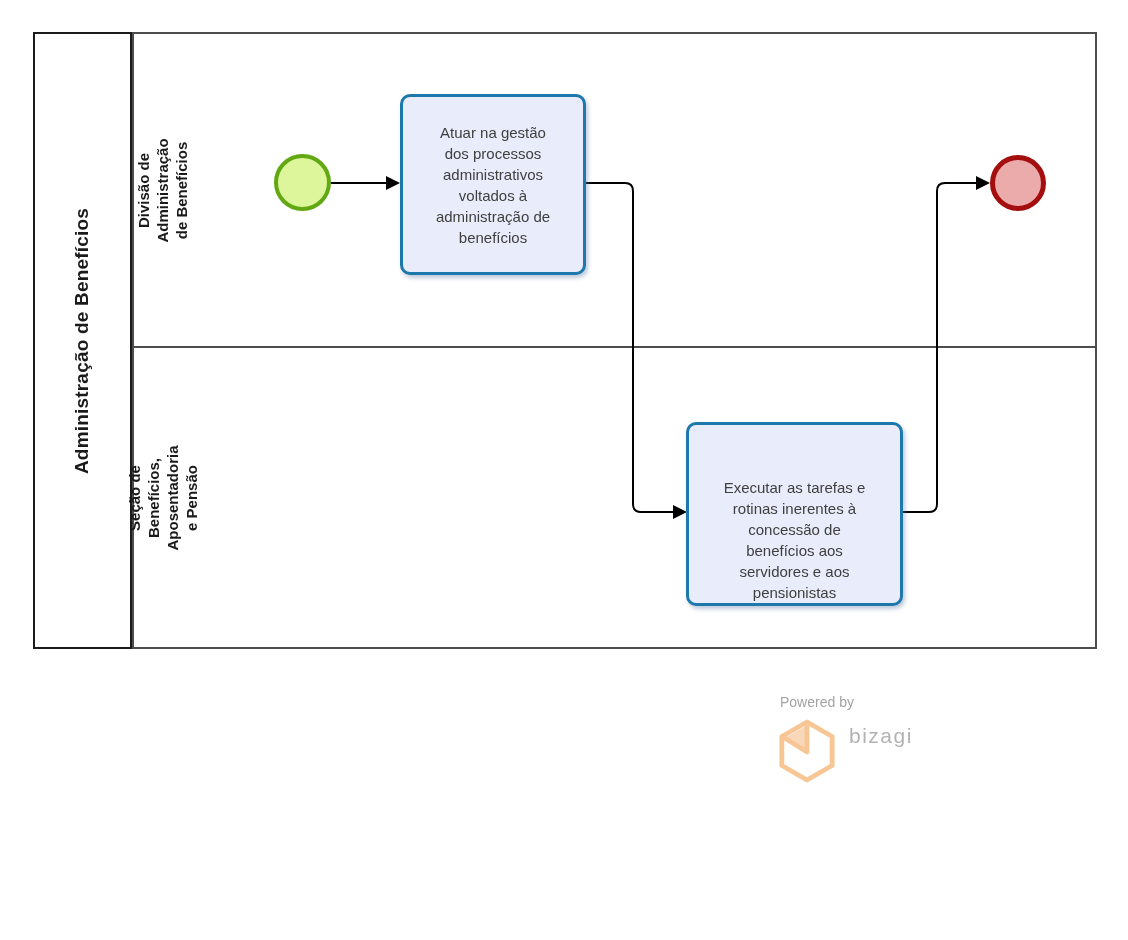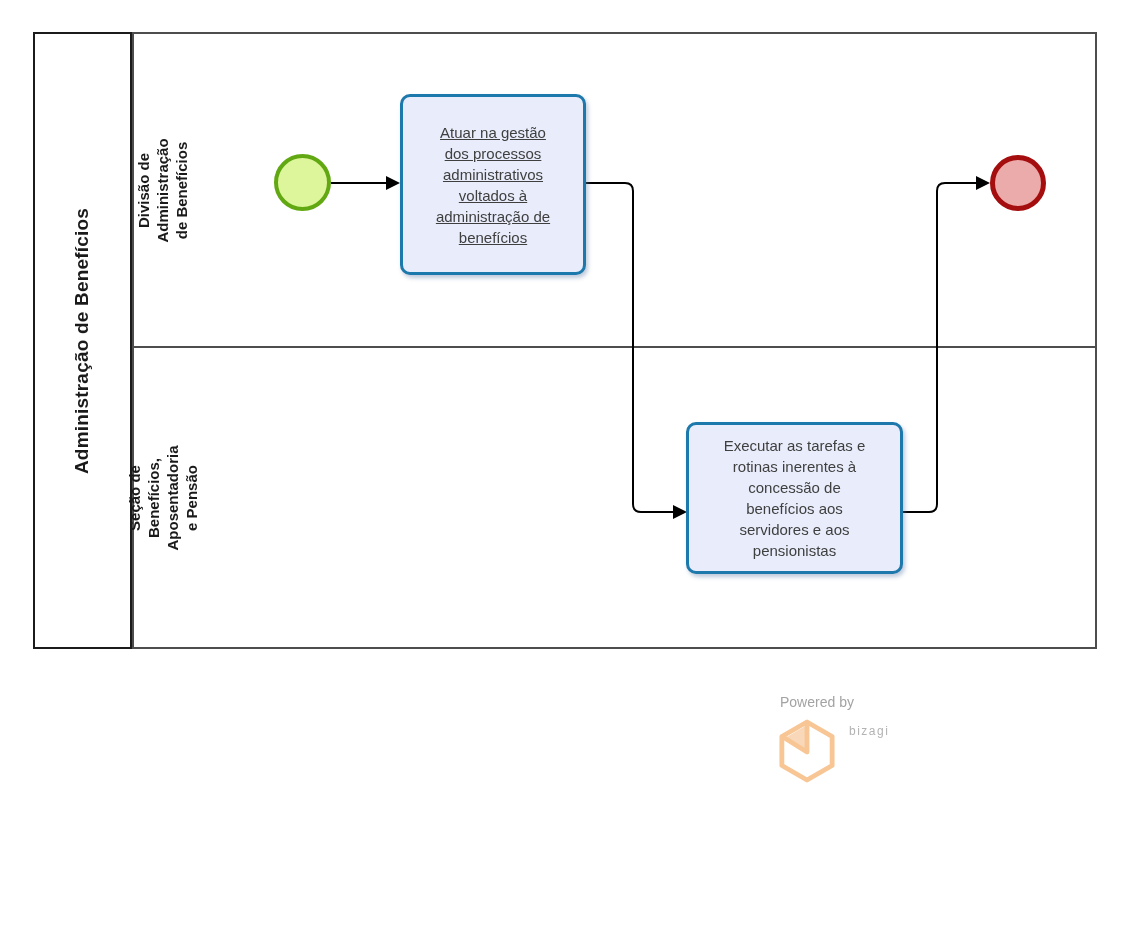--- a/index.html
+++ b/index.html
@@ -76,22 +76,22 @@
     border: 3px solid #1d78ab;
     border-radius: 10px;
     box-shadow: 2px 3px 4px rgba(110, 135, 175, 0.45);
     display: flex; align-items: center; justify-content: center;
     text-align: center;
     font-size: 15px;
     line-height: 21px;
     color: #3f3f3f;
   }
   .task-1 { left: 400px; top: 94px;  width: 186px; height: 181px; }
-  .task-2 { left: 686px; top: 422px; width: 217px; height: 152px; }
-  .task-1 .task-text { width: 134px; text-decoration: underline; }
+  .task-2 { left: 686px; top: 422px; width: 217px; height: 184px; align-items: flex-end; }
+  .task-1 .task-text { width: 134px; }
   .task-2 .task-text { width: 152px; }
 
   .event {
     position: absolute;
     border-radius: 50%;
   }
   .event-start {
     left: 274px; top: 154px;
     width: 57px; height: 57px;
     background: #ddf69b;
@@ -116,21 +116,21 @@
   .powered-by {
     position: absolute;
     left: 780px; top: 694px;
     font-size: 14px;
     color: #a3a3a3;
   }
   .brand-icon { position: absolute; left: 778px; top: 719px; }
   .brand-word {
     position: absolute;
     left: 849px; top: 724px;
-    font-size: 12px;
+    font-size: 21px;
     color: #b3b3b3;
     letter-spacing: 1.5px;
   }
   .product-word {
     position: absolute;
     left: 845px; top: 742px;
     font-size: 34px;
     color: #f8c08a;
     letter-spacing: 0.5px;
   }

